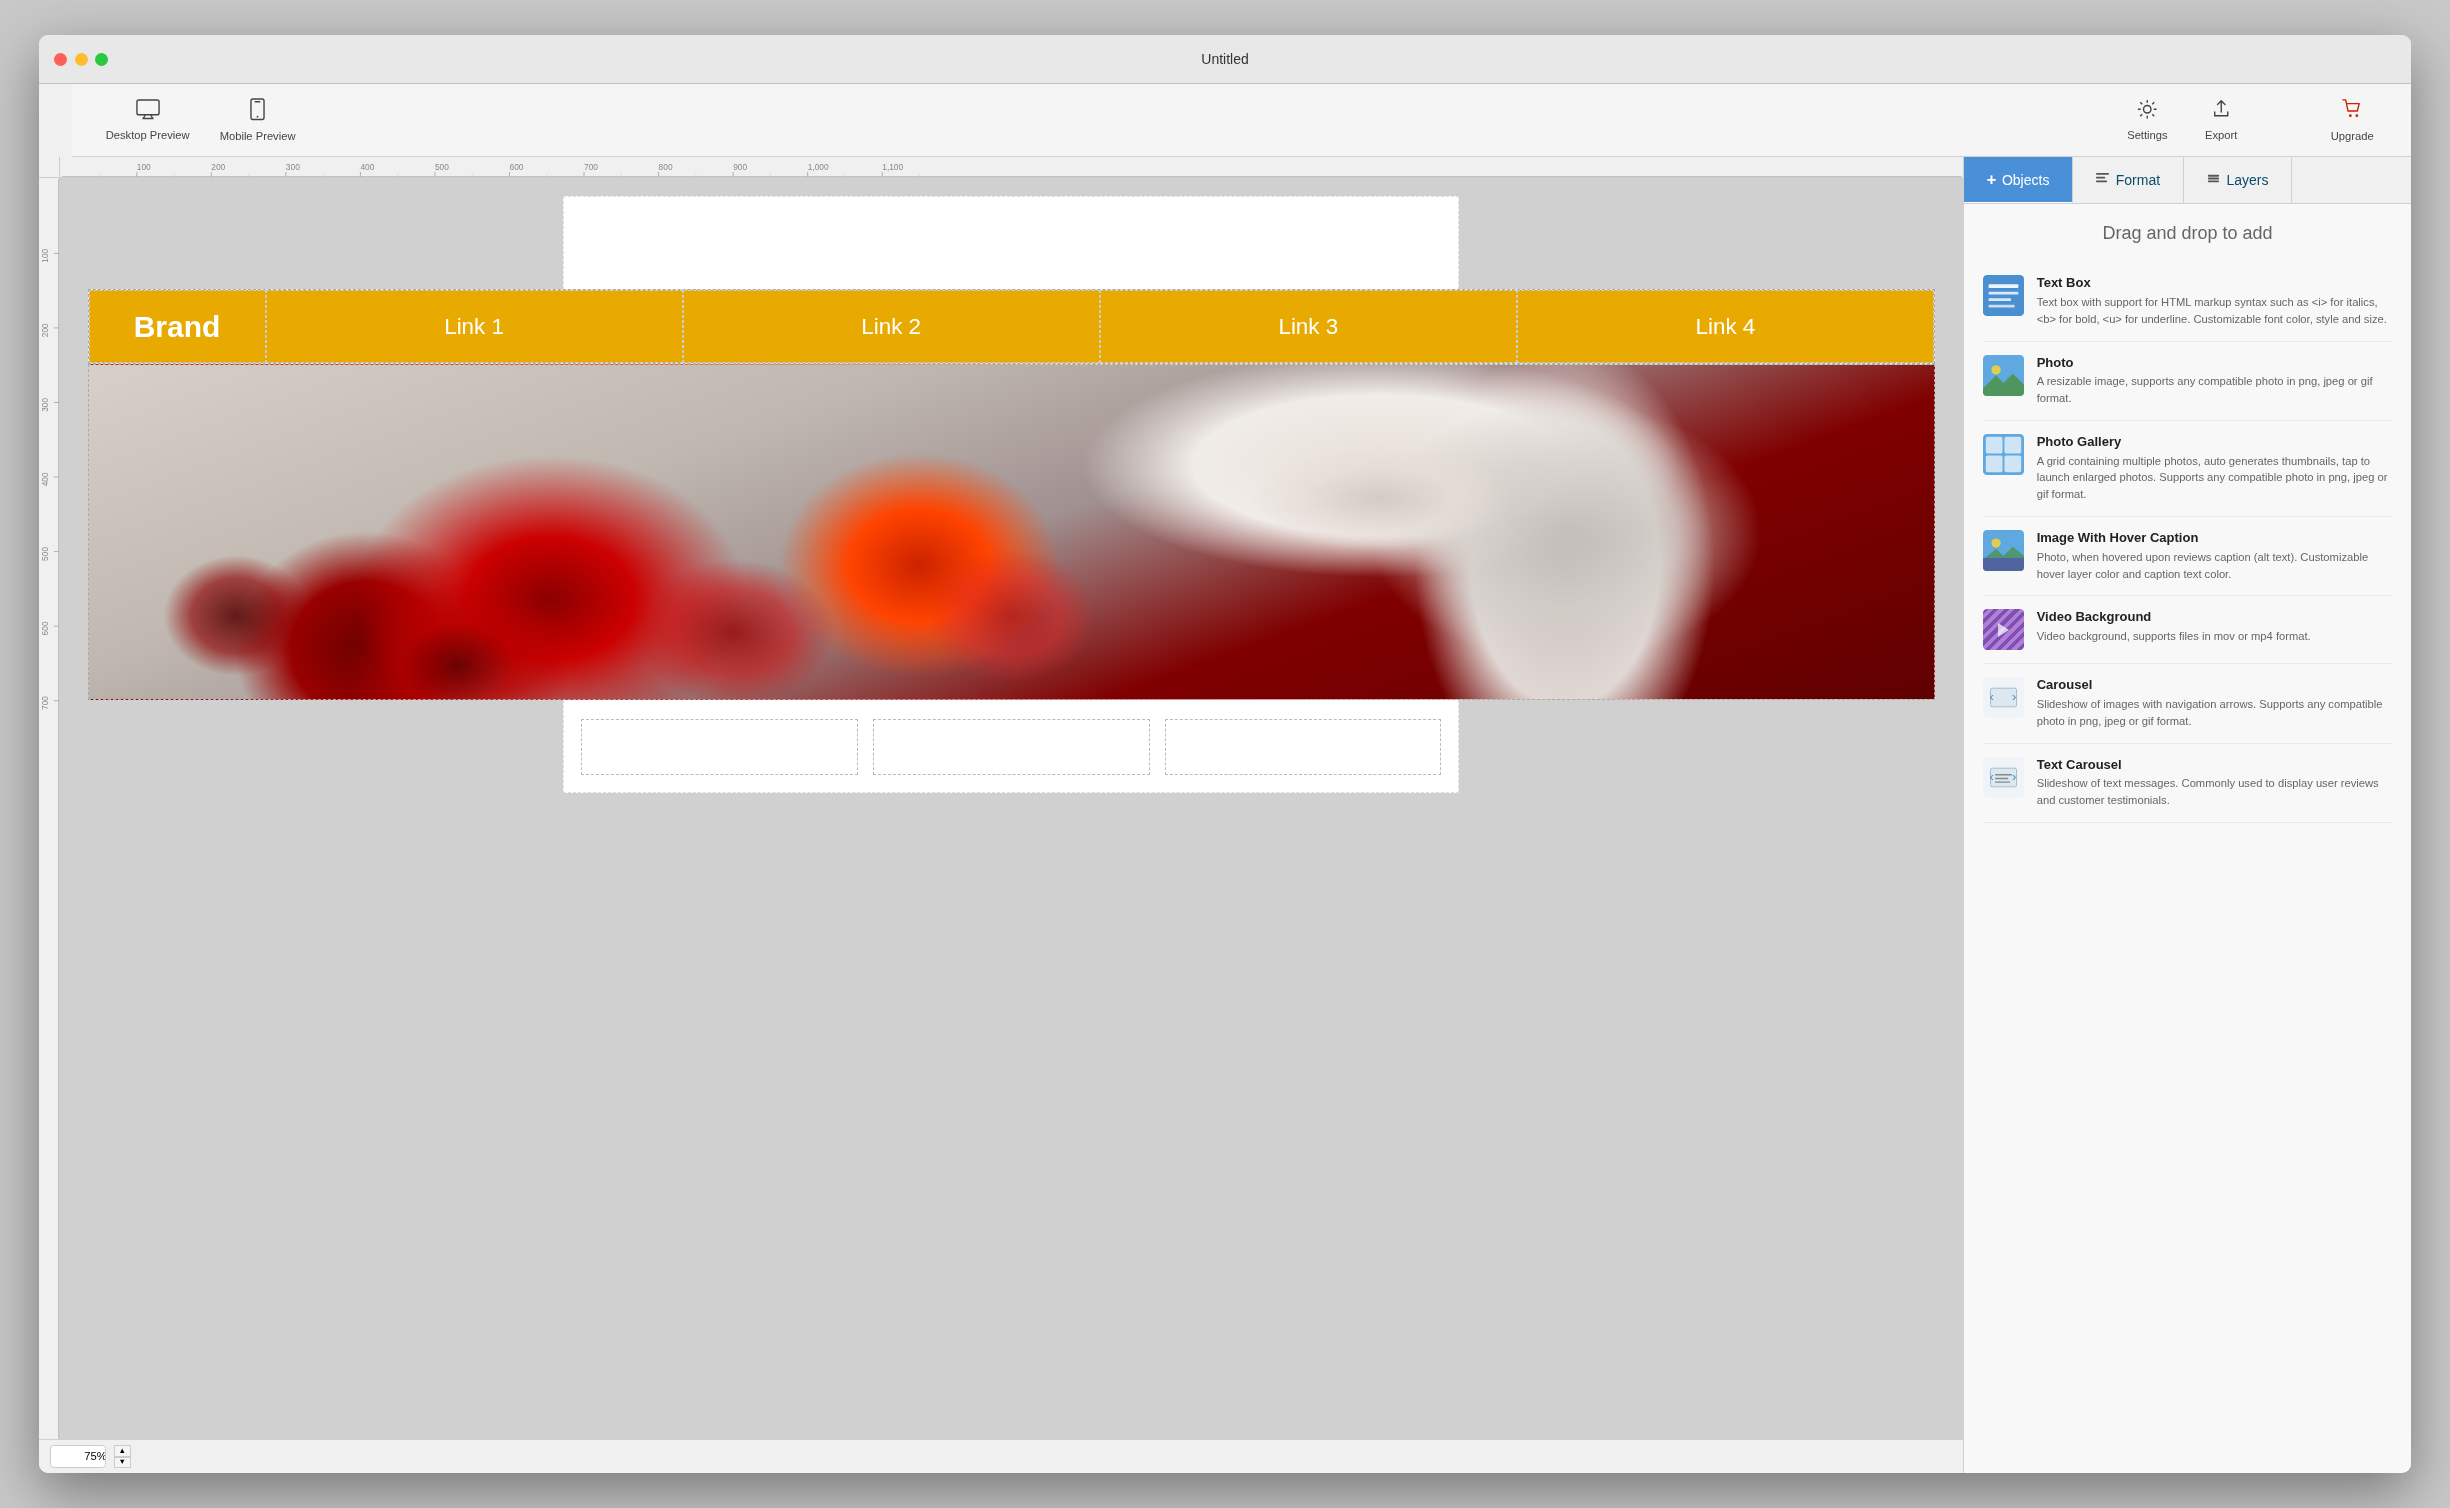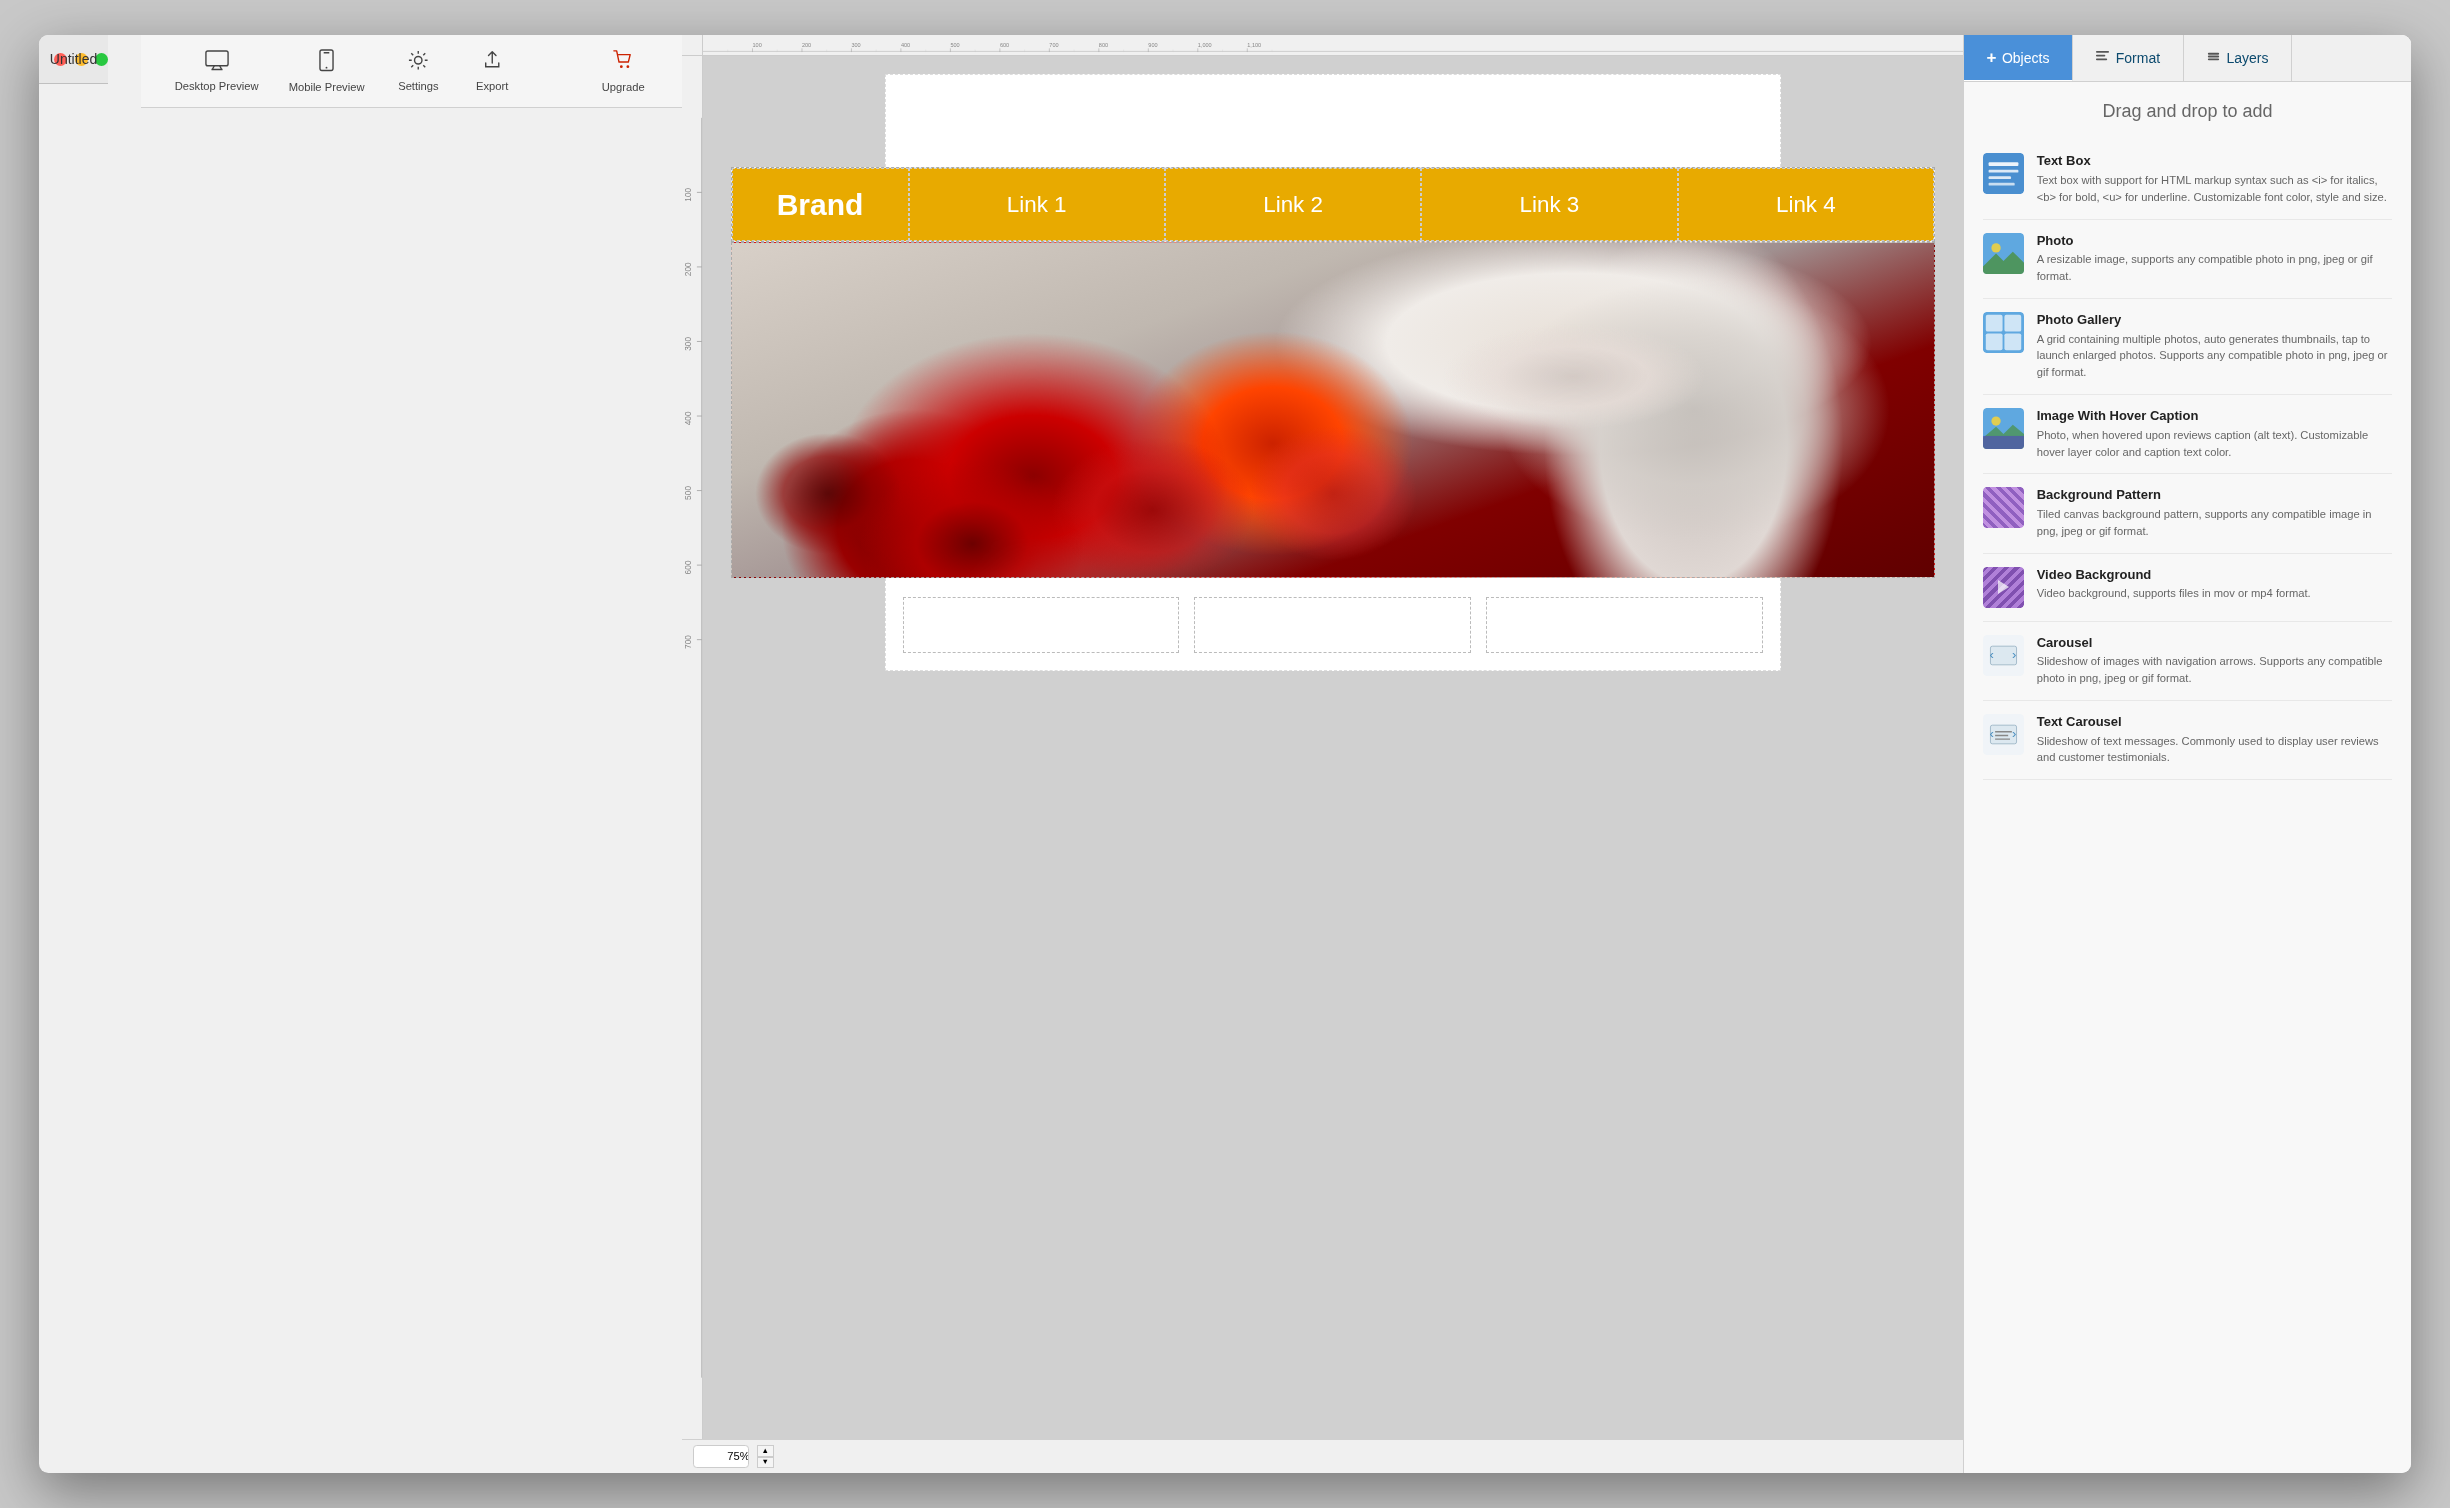--- a/index.html
+++ b/index.html
@@ -12,20 +12,21 @@
     }
     .window {
       width: 2372px;
       height: 1438px;
       margin: 35px auto;
       background: #f0f0f0;
       border-radius: 9.3px;
       box-shadow: 0 18.7px 56px rgba(0,0,0,0.4);
       overflow: hidden;
       display: flex;
+      flex-direction: column;
     }
     
     .titlebar {
       height: 49px;
       background: #e8e8e8;
       border-bottom: 0.9px solid #c0c0c0;
       display: flex;
       align-items: center;
       position: relative;
       flex-shrink: 0;
@@ -592,29 +593,20 @@
               <polygon points="0,32 14,20 22,28 32,18 44,28 44,44 0,44" fill="#4a9040" opacity="0.7"></polygon>
               <rect x="0" y="30" width="44" height="14" rx="0" fill="rgba(80,80,180,0.7)"></rect>
             </svg>
           </div>
           <div class="object-text-content">
             <div class="object-title">Image With Hover Caption</div>
             <div class="object-desc">Photo, when hovered upon reviews caption (alt text). Customizable hover layer color and caption text color.</div>
           </div>
         </div>
 
-        <div class="object-item">
-          <div class="object-icon">
-            <div style="width:41px;height:41px;border-radius:3.7px;overflow:hidden;background:repeating-linear-gradient(45deg,#9060c0,#9060c0 3.7px,#c090e0 3.7px,#c090e0 7.5px);"></div>
-          </div>
-          <div class="object-text-content">
-            <div class="object-title">Background Pattern</div>
-            <div class="object-desc">Tiled canvas background pattern, supports any compatible image in png, jpeg or gif format.</div>
-          </div>
-        </div>
 
         <div class="object-item">
           <div class="object-icon">
             <div style="width:41px;height:41px;border-radius:3.7px;overflow:hidden;background:repeating-linear-gradient(135deg,#8050b0,#8050b0 3.7px,#b080d8 3.7px,#b080d8 7.5px);position:relative;">
               <div style="position:absolute;inset:0;display:flex;align-items:center;justify-content:center;">
                 <div style="width:0;height:0;border-left:11.2px solid rgba(255,255,255,0.7);border-top:7.5px solid transparent;border-bottom:7.5px solid transparent;"></div>
               </div>
             </div>
           </div>
           <div class="object-text-content">

